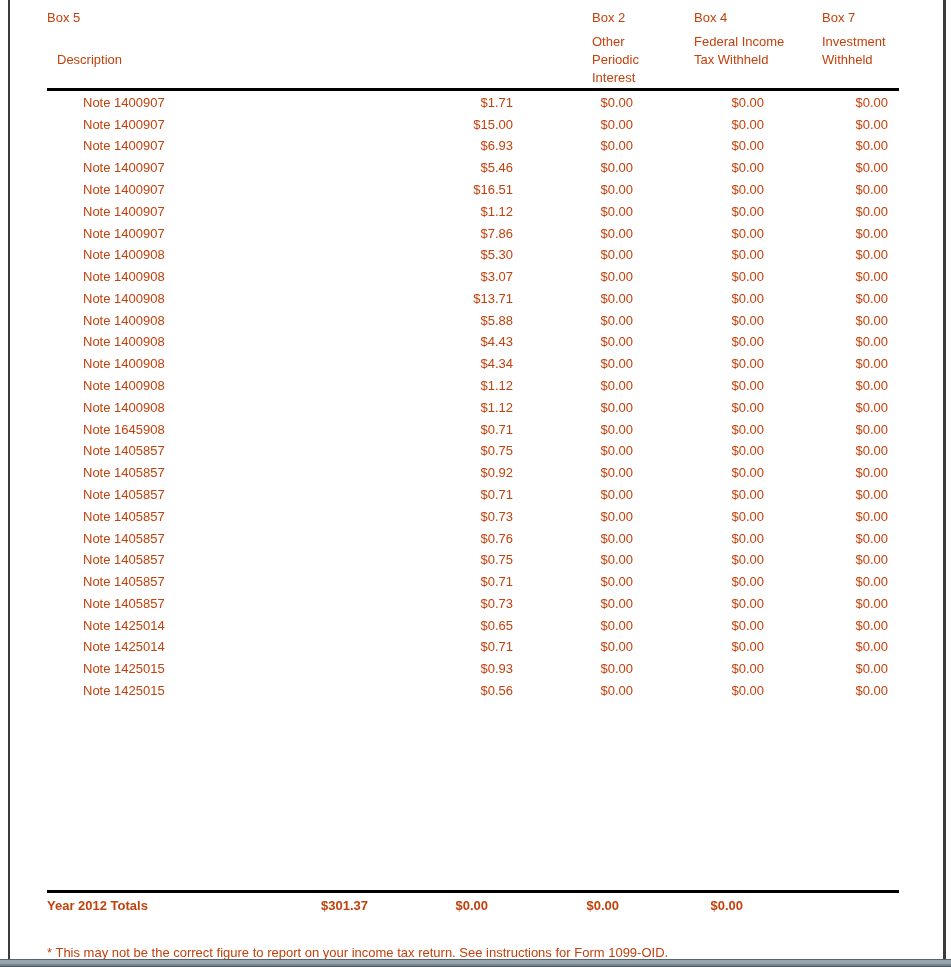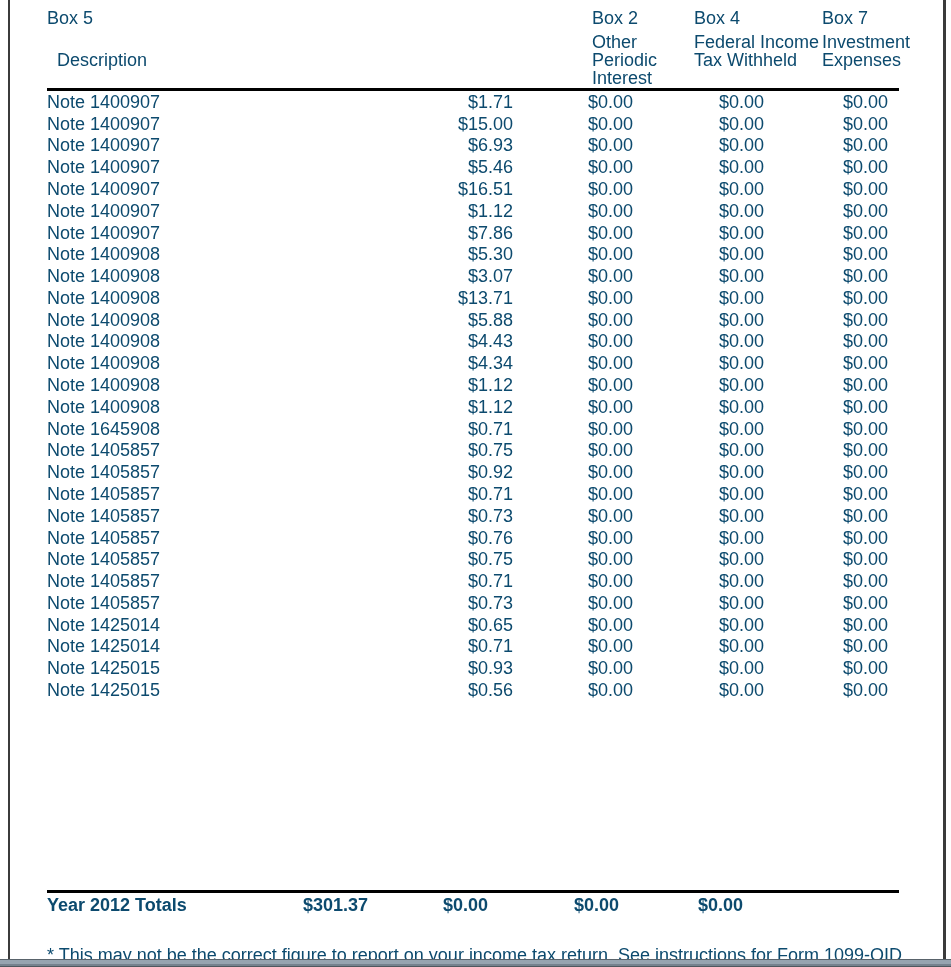--- a/index.html
+++ b/index.html
@@ -3,22 +3,22 @@
 <meta charset="utf-8">
 <style>
   * { margin: 0; padding: 0; box-sizing: border-box; }
   html, body { background: #ffffff; }
   .page {
     position: relative;
     width: 951px;
     height: 967px;
     background: #ffffff;
     font-family: "Liberation Sans", sans-serif;
-    font-size: 18px;
-    color: #0c4a6e;
+    font-size: 13px;
+    color: #c2410c;
     overflow: hidden;
   }
   .border-v {
     position: absolute;
     top: 0;
     width: 2px;
     height: 967px;
     background: #3b3b3b;
   }
   .border-left  { left: 8px; }
@@ -46,20 +46,21 @@
 
   
   .tbody {
     position: absolute;
     left: 0;
     top: 91px;
     width: 951px;
     height: 610px;
     display: flex;
     flex-direction: column;
+    padding-left: 36px;
   }
   .row { position: relative; flex: 1 1 auto; }
   .cell {
     position: absolute;
     top: 50%;
     transform: translateY(-50%);
     white-space: nowrap;
   }
   .cell.desc { left: 47px; }
   .cell.v1 { right: 438px; }
@@ -123,21 +124,21 @@
 
   <div class="hcol hcol-box4">
     <div class="box-label">Box 4</div>
     <div>Federal Income</div>
     <div>Tax Withheld</div>
   </div>
 
   <div class="hcol hcol-box7">
     <div class="box-label">Box 7</div>
     <div>Investment</div>
-    <div>Expenses</div>
+    <div>Withheld</div>
   </div>
 
   <div class="rule header-rule"></div>
 
   <div class="tbody" id="rows">
     <div class="row">
       <span class="cell desc">Note 1400907</span>
       <span class="cell v1">$1.71</span>
       <span class="cell v2">$0.00</span>
       <span class="cell v4">$0.00</span>

